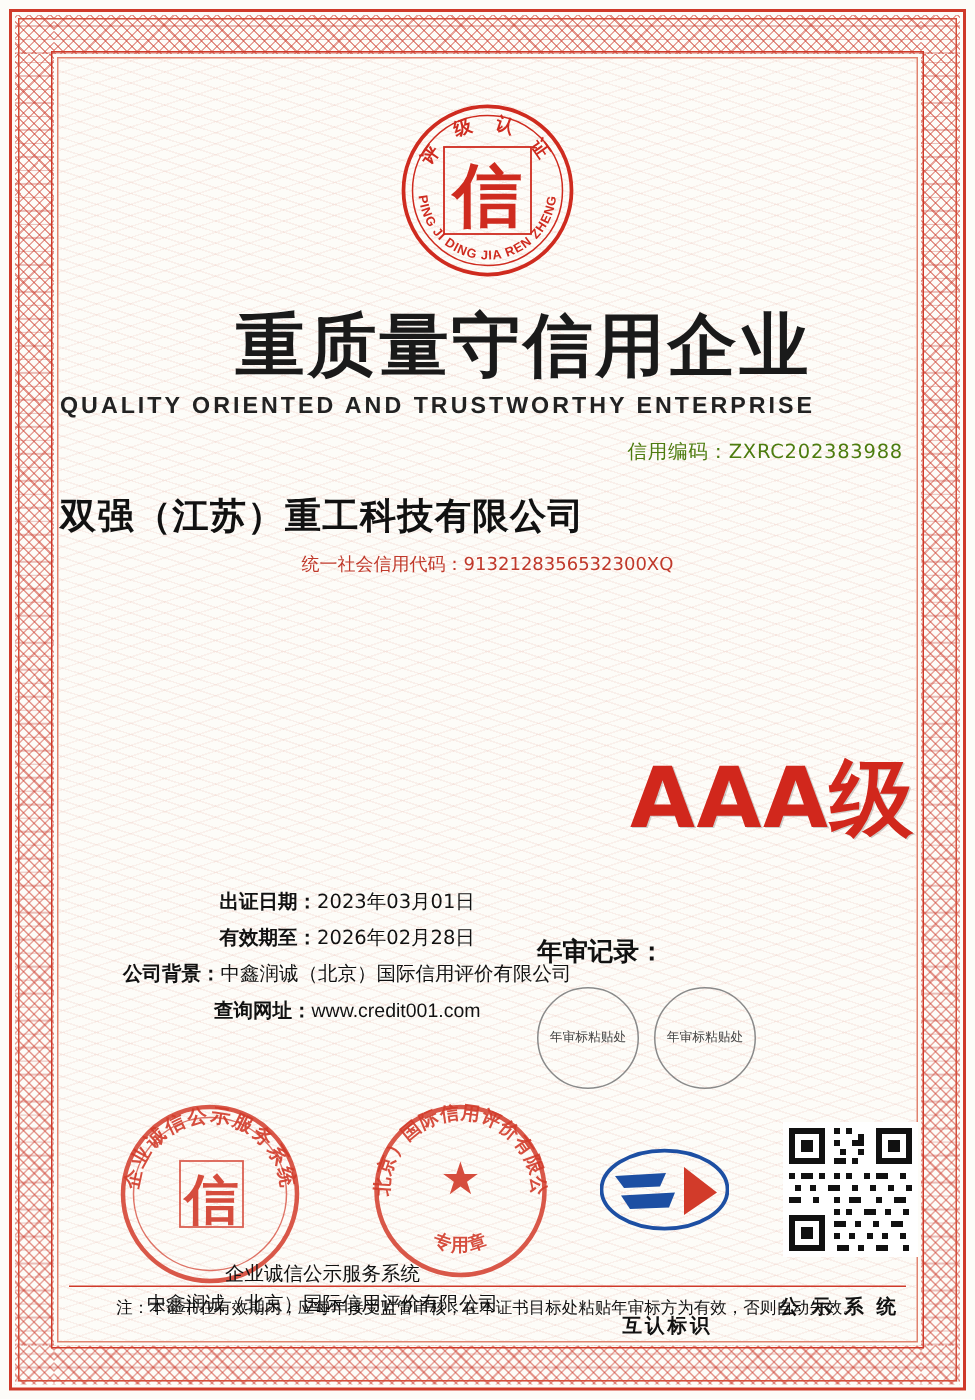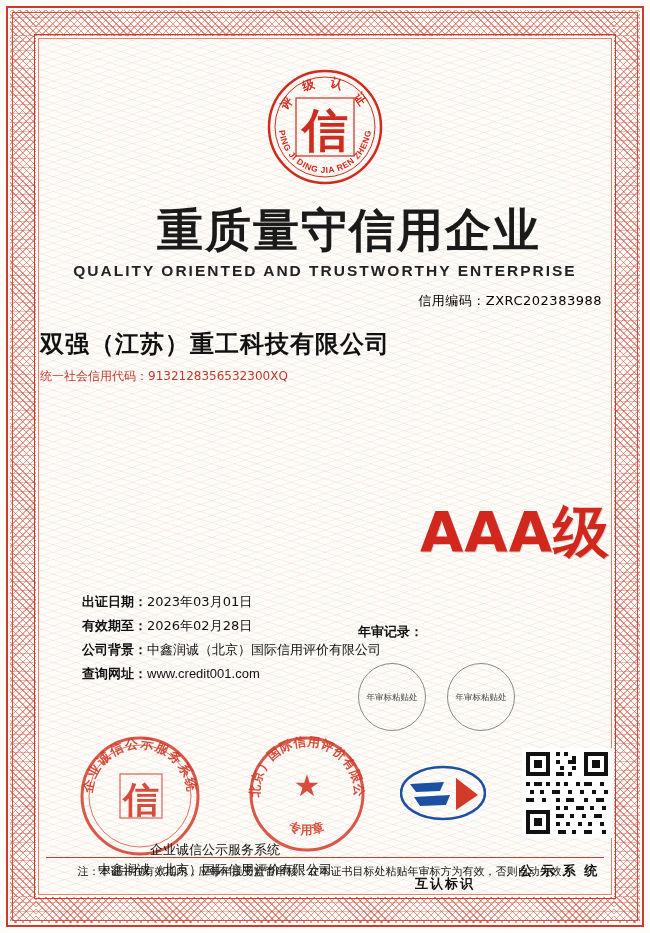--- a/index.html
+++ b/index.html
@@ -99,53 +99,53 @@
     font-weight: bold;
     font-size: 46px;
     letter-spacing: 2px;
     color: #1a1a1a;
     margin-left: 48px;
   }
   .title-en {
     position: absolute;
     top: 222px;
     left: 0; right: 0;
-    text-align: center;
+    text-align: left;
     font-family: "Liberation Sans", sans-serif;
     font-weight: bold;
     font-size: 15.5px;
     letter-spacing: 2.0px;
     color: #222;
   }
 
   .cert-no {
     position: absolute;
     top: 252px;
     right: 8px;
     font-size: 13px;
-    color: #000000;
+    color: #4d7c0f;
     font-family: "DejaVu Sans", sans-serif;
     letter-spacing: 0.5px;
   }
 
   .company {
     position: absolute;
     top: 288px;
     left: 0; right: 0;
     font-family: "DejaVu Sans", sans-serif;
     font-weight: bold;
     font-size: 24px;
     letter-spacing: 1px;
     color: #111;
   }
   .uscc {
     position: absolute;
     top: 328px;
     left: 0; right: 0;
-    text-align: left;
+    text-align: center;
     font-size: 12px;
     color: #c0392b;
     font-family: "DejaVu Sans", sans-serif;
   }
 
   .body-text {
     position: absolute;
     top: 360px;
     left: 22px;
     right: 22px;
@@ -172,42 +172,43 @@
 
   
   .details {
     position: absolute;
     top: 550px;
     left: 42px;
     font-family: "DejaVu Sans", sans-serif;
     font-size: 13px;
     line-height: 24px;
     color: #111;
+    text-align: center;
   }
   .details .row { white-space: nowrap; }
   .details .label { font-weight: bold; }
   .details .value { font-weight: normal; }
   .details .url { font-family: "Liberation Sans", sans-serif; }
 
   
   .annual {
     position: absolute;
     top: 583px;
     left: 318px;
   }
   .annual-title {
     font-family: "DejaVu Sans", sans-serif;
-    font-size: 13px;
+    font-size: 17px;
     font-weight: bold;
     color: #111;
-    margin-bottom: 22px;
+    margin-bottom: 12px;
   }
   .annual-circles {
     display: flex;
-    gap: 21px;
+    gap: 10px;
   }
   .annual-circle {
     width: 68px;
     height: 68px;
     border-radius: 50%;
     border: 1px solid #8a8a8a;
     display: flex;
     align-items: center;
     justify-content: center;
     font-family: "DejaVu Sans", sans-serif;

